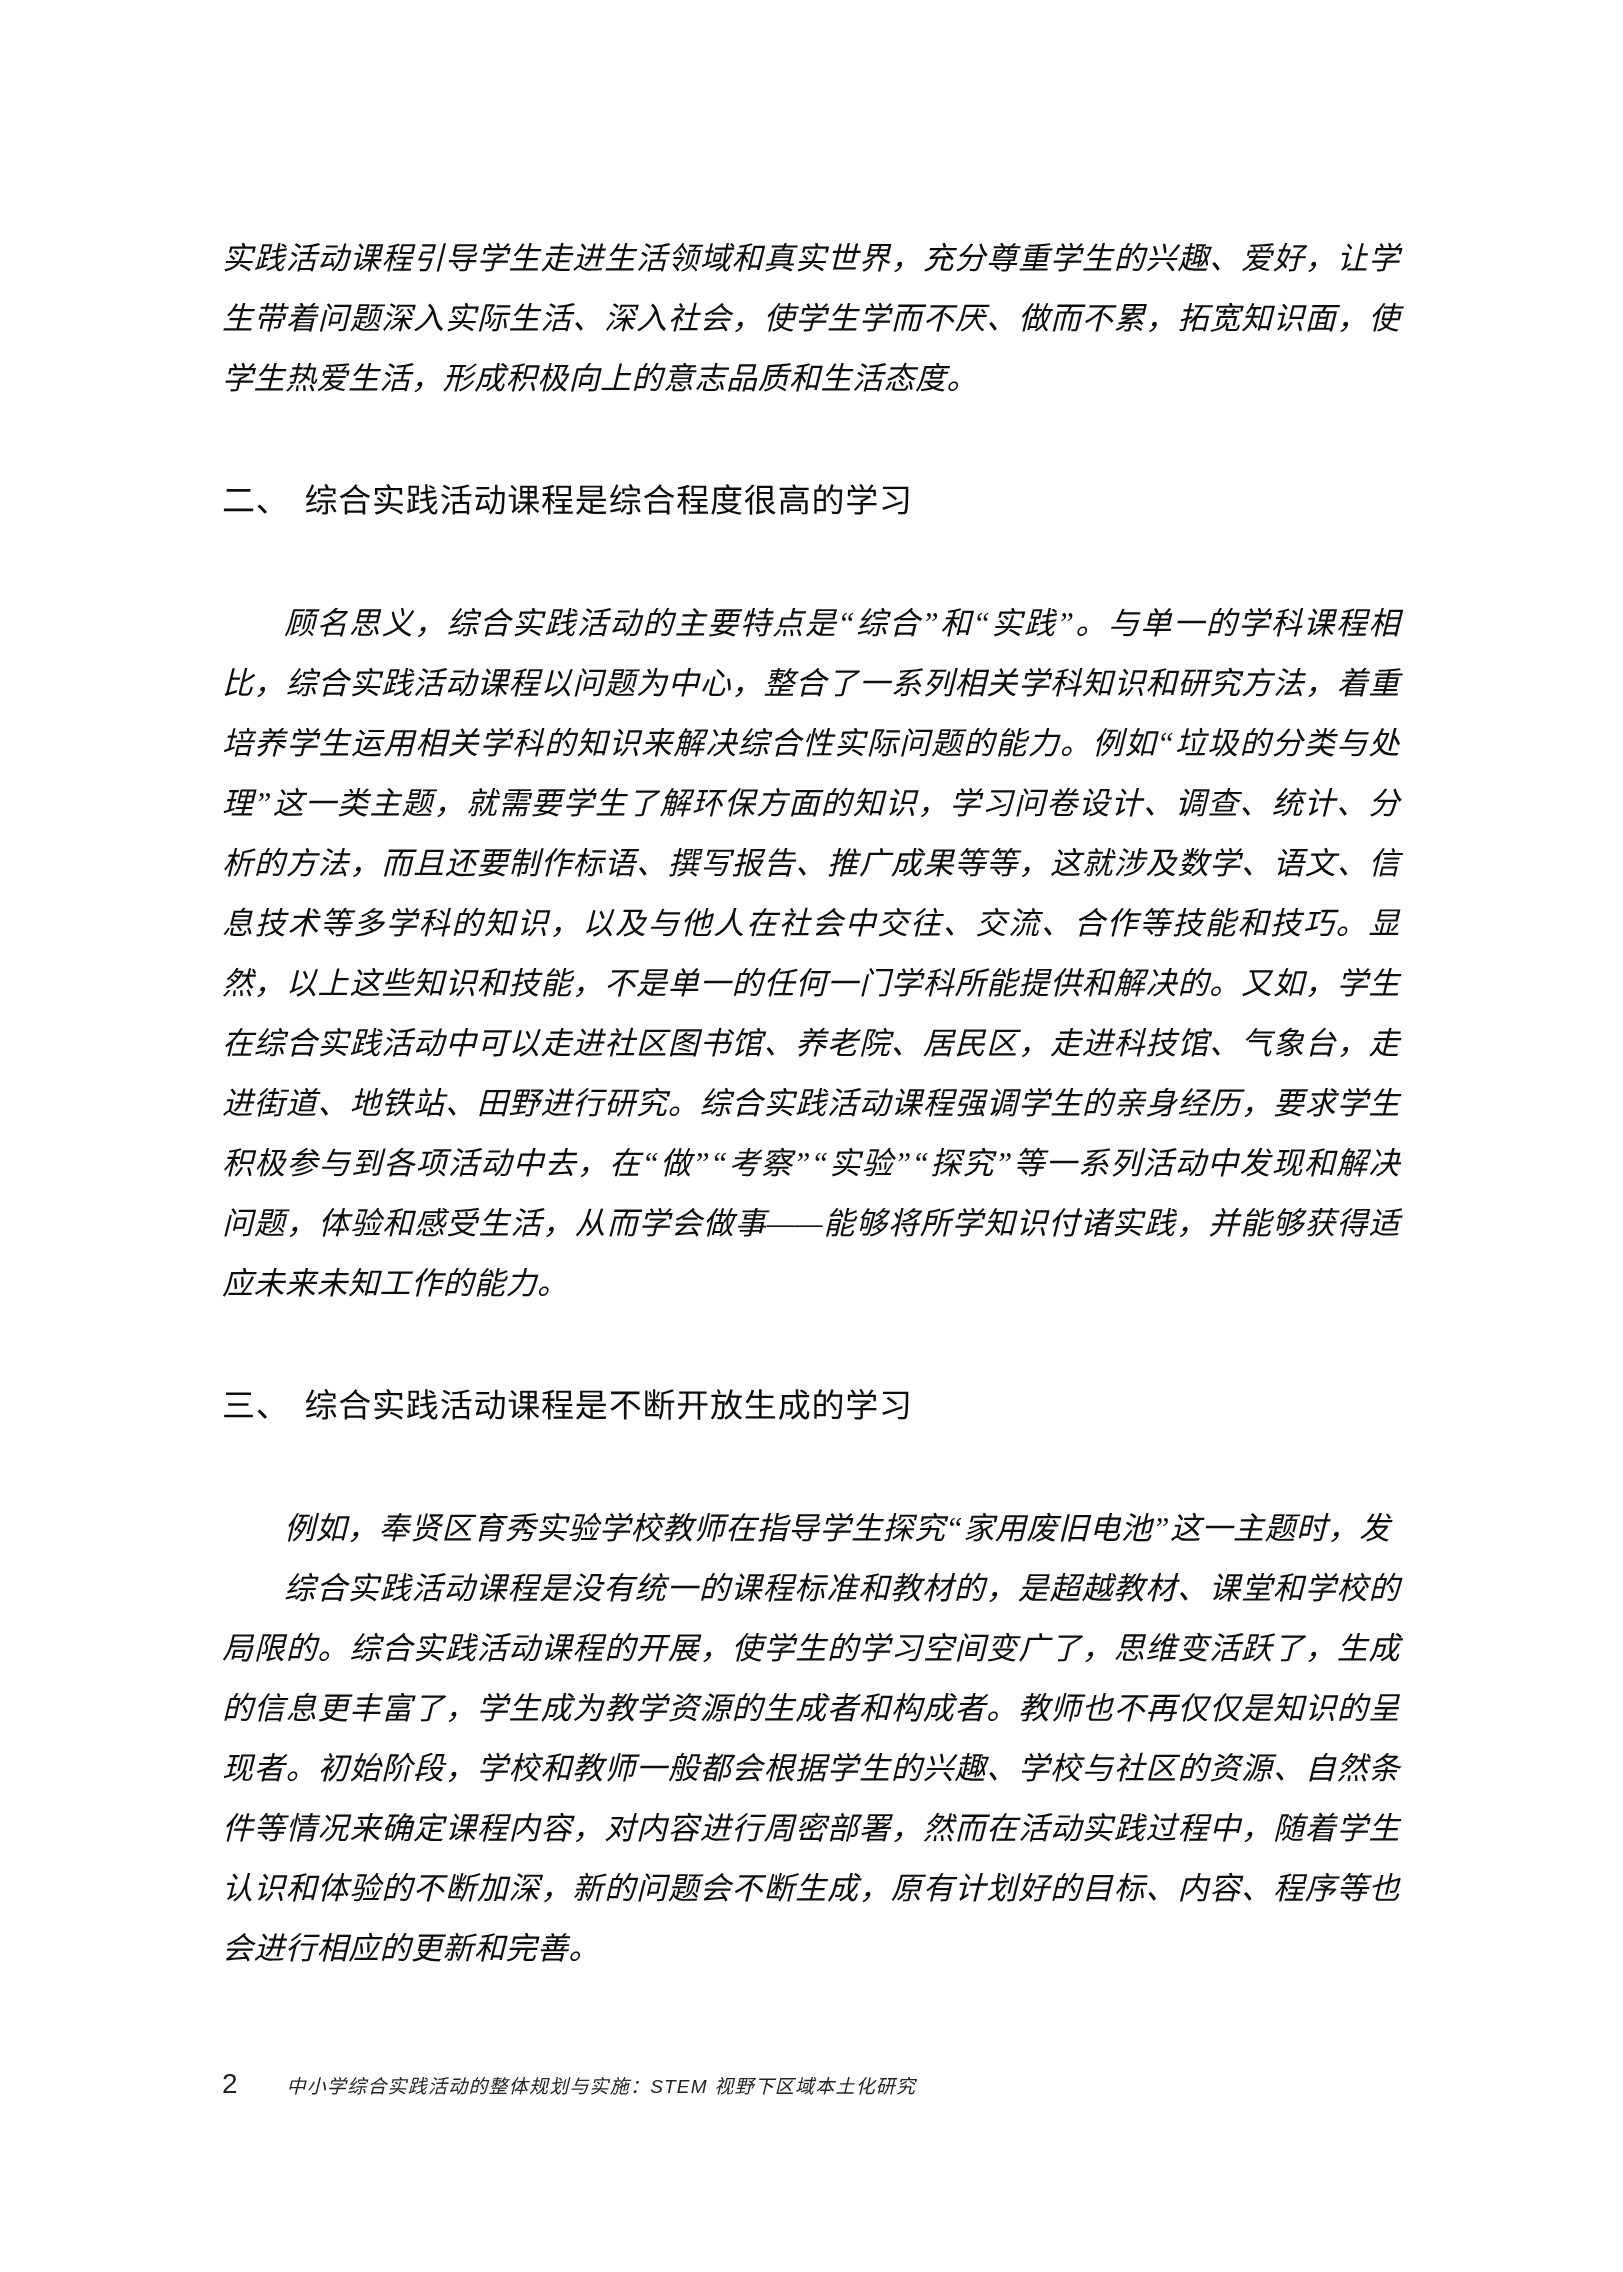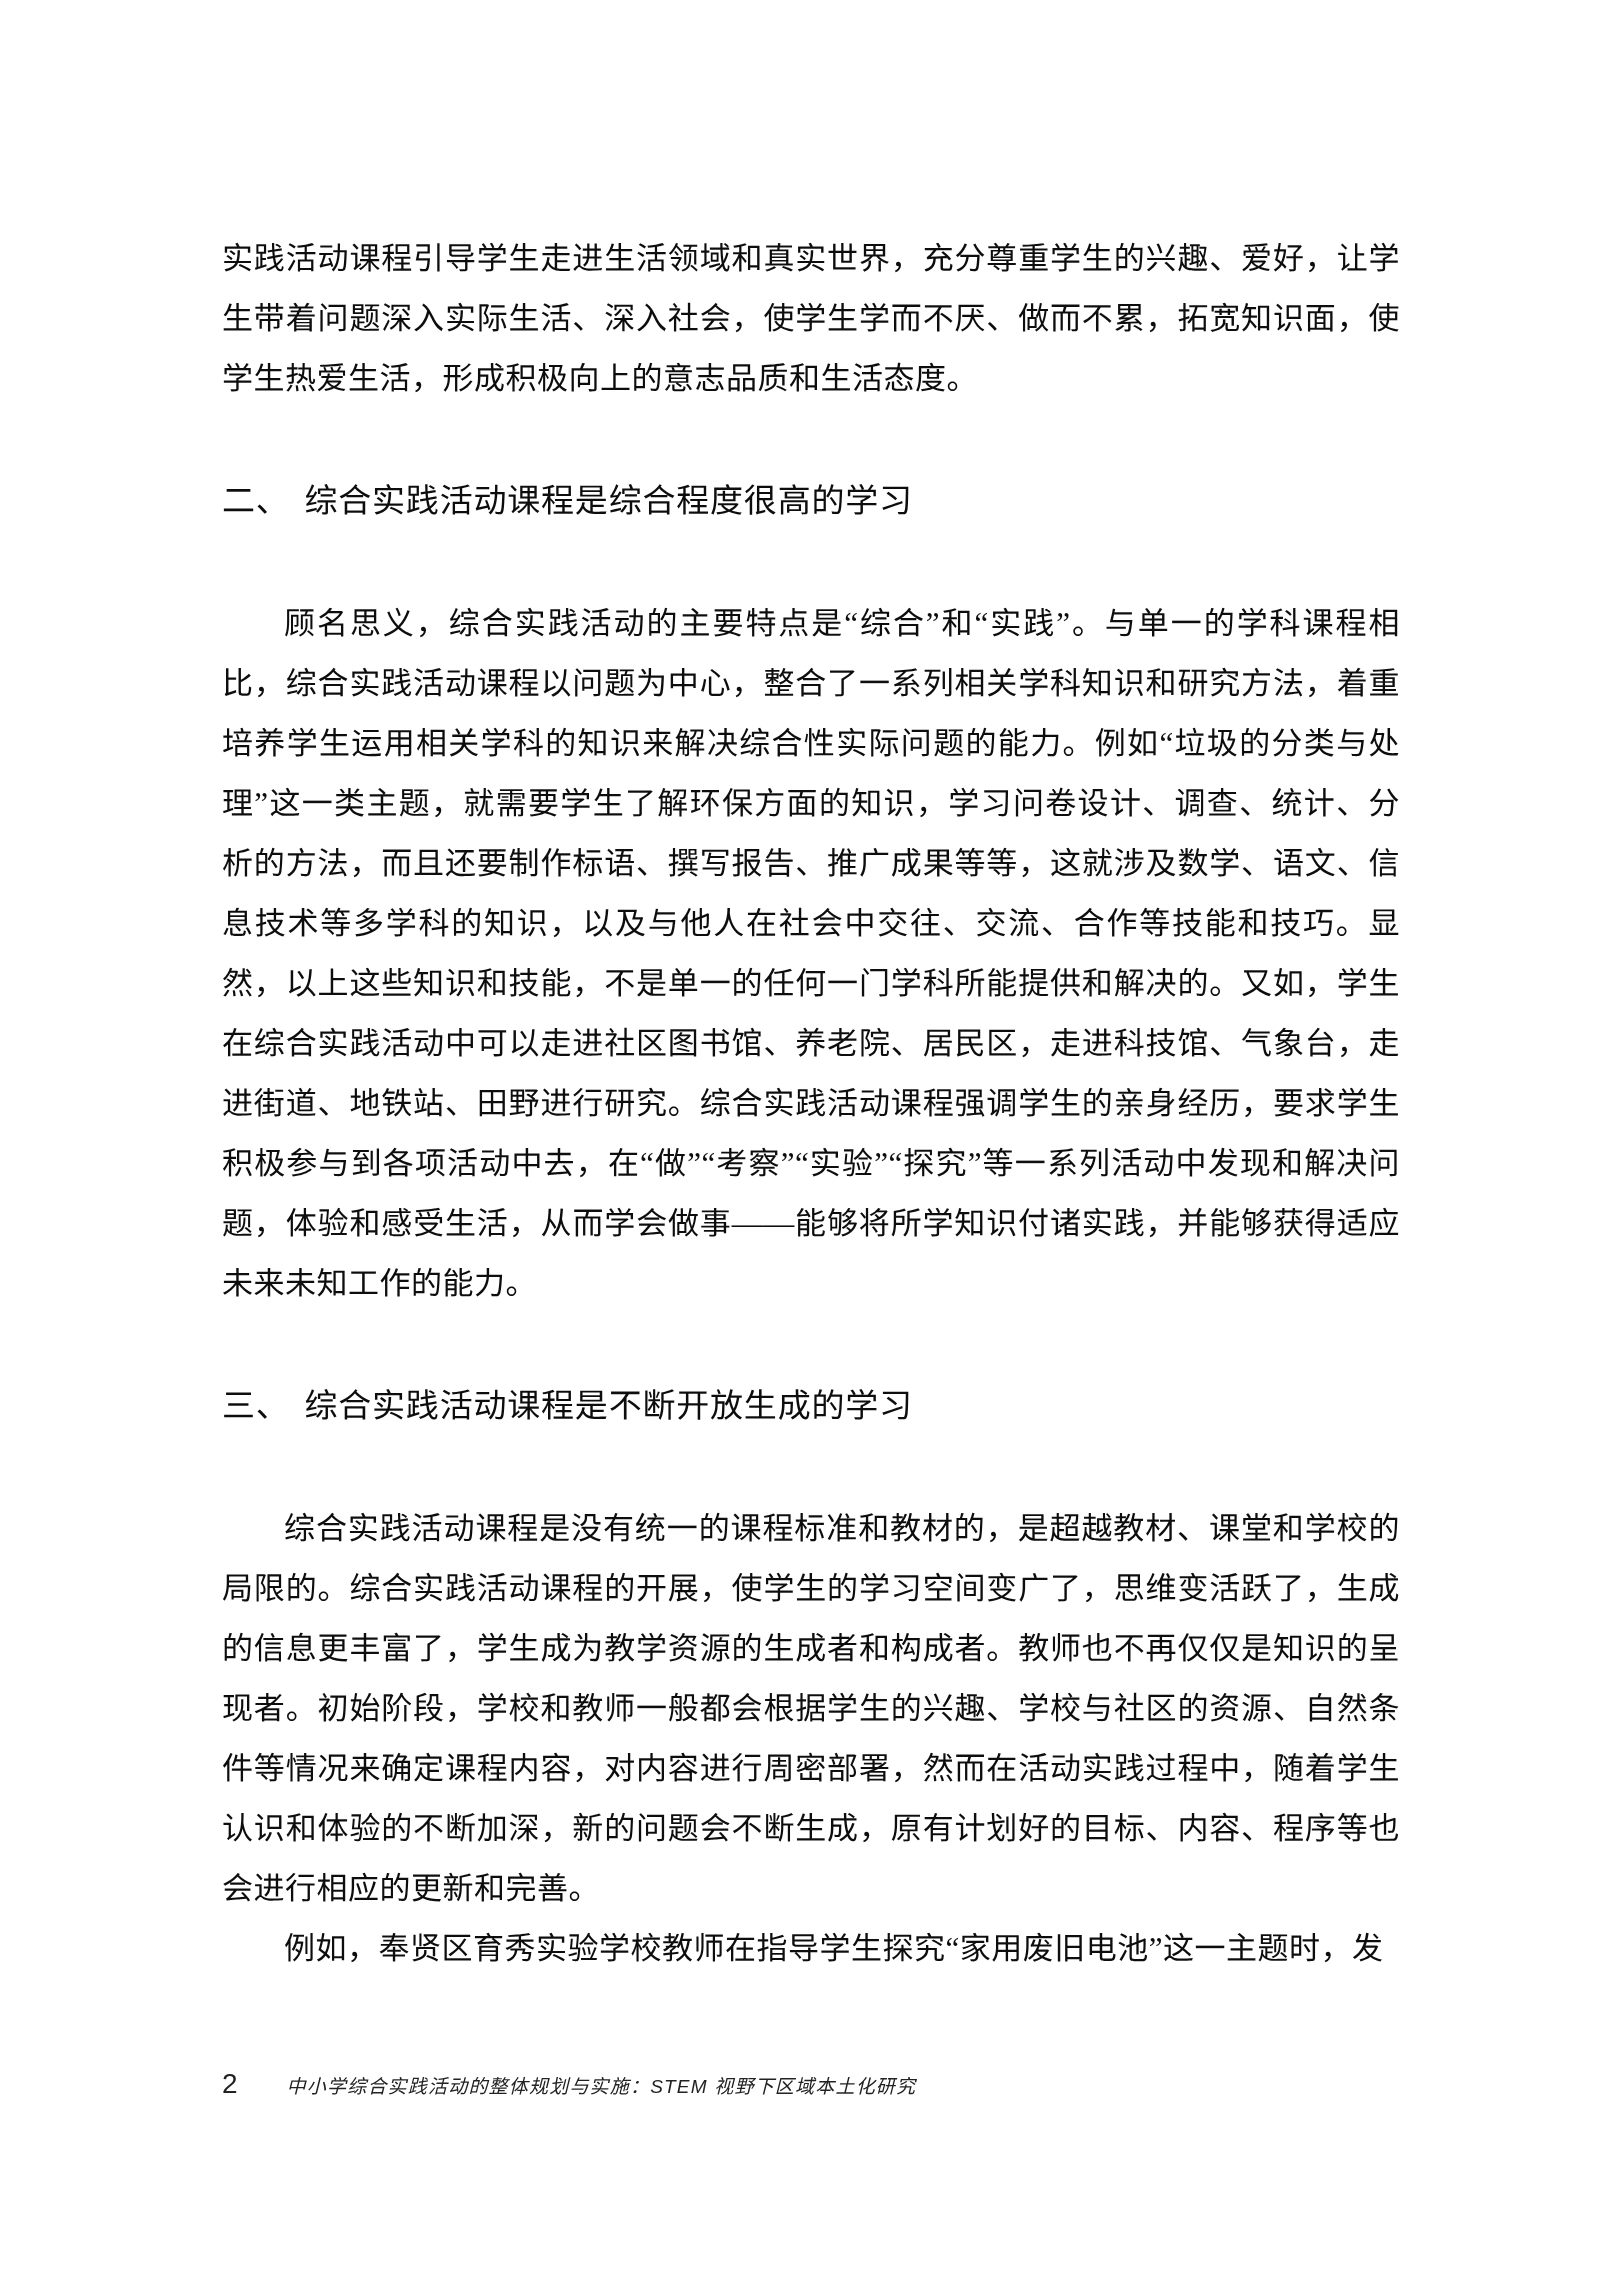--- a/index.html
+++ b/index.html
@@ -24,20 +24,21 @@
   }
   .body-para {
     margin: 0;
     font-size: 31px;
     line-height: 60px;
     letter-spacing: 0.5px;
     text-align: justify;
     text-justify: inter-character;
     text-indent: 2em;
     color: #0d0d0d;
+    font-style: italic;
   }
   .body-para.no-indent {
     text-indent: 0;
   }
   .section-heading {
     margin: 72px 0 74px 0;
     font-family: "Liberation Sans", "DejaVu Sans", sans-serif;
     font-weight: 400;
     font-size: 33px;
     line-height: 39px;
@@ -79,23 +80,23 @@
     <h2 class="section-heading">
       <span class="heading-num">二、</span><span class="heading-title">综合实践活动课程是综合程度很高的学习</span>
     </h2>
 
     <p class="body-para">顾名思义，综合实践活动的主要特点是“综合”和“实践”。与单一的学科课程相比，综合实践活动课程以问题为中心，整合了一系列相关学科知识和研究方法，着重培养学生运用相关学科的知识来解决综合性实际问题的能力。例如“垃圾的分类与处理”这一类主题，就需要学生了解环保方面的知识，学习问卷设计、调查、统计、分析的方法，而且还要制作标语、撰写报告、推广成果等等，这就涉及数学、语文、信息技术等多学科的知识，以及与他人在社会中交往、交流、合作等技能和技巧。显然，以上这些知识和技能，不是单一的任何一门学科所能提供和解决的。又如，学生在综合实践活动中可以走进社区图书馆、养老院、居民区，走进科技馆、气象台，走进街道、地铁站、田野进行研究。综合实践活动课程强调学生的亲身经历，要求学生积极参与到各项活动中去，在“做”“考察”“实验”“探究”等一系列活动中发现和解决问题，体验和感受生活，从而学会做事——能够将所学知识付诸实践，并能够获得适应未来未知工作的能力。</p>
 
     <h2 class="section-heading">
       <span class="heading-num">三、</span><span class="heading-title">综合实践活动课程是不断开放生成的学习</span>
     </h2>
 
+    <p class="body-para">例如，奉贤区育秀实验学校教师在指导学生探究“家用废旧电池”这一主题时，发</p>
+
     <p class="body-para">综合实践活动课程是没有统一的课程标准和教材的，是超越教材、课堂和学校的局限的。综合实践活动课程的开展，使学生的学习空间变广了，思维变活跃了，生成的信息更丰富了，学生成为教学资源的生成者和构成者。教师也不再仅仅是知识的呈现者。初始阶段，学校和教师一般都会根据学生的兴趣、学校与社区的资源、自然条件等情况来确定课程内容，对内容进行周密部署，然而在活动实践过程中，随着学生认识和体验的不断加深，新的问题会不断生成，原有计划好的目标、内容、程序等也会进行相应的更新和完善。</p>
-
-    <p class="body-para">例如，奉贤区育秀实验学校教师在指导学生探究“家用废旧电池”这一主题时，发</p>
 
   </main>
 
   <footer class="page-footer">
     <span class="page-number">2</span>
     <span class="book-title">中小学综合实践活动的整体规划与实施：STEM 视野下区域本土化研究</span>
   </footer>
 </div>
 
 

